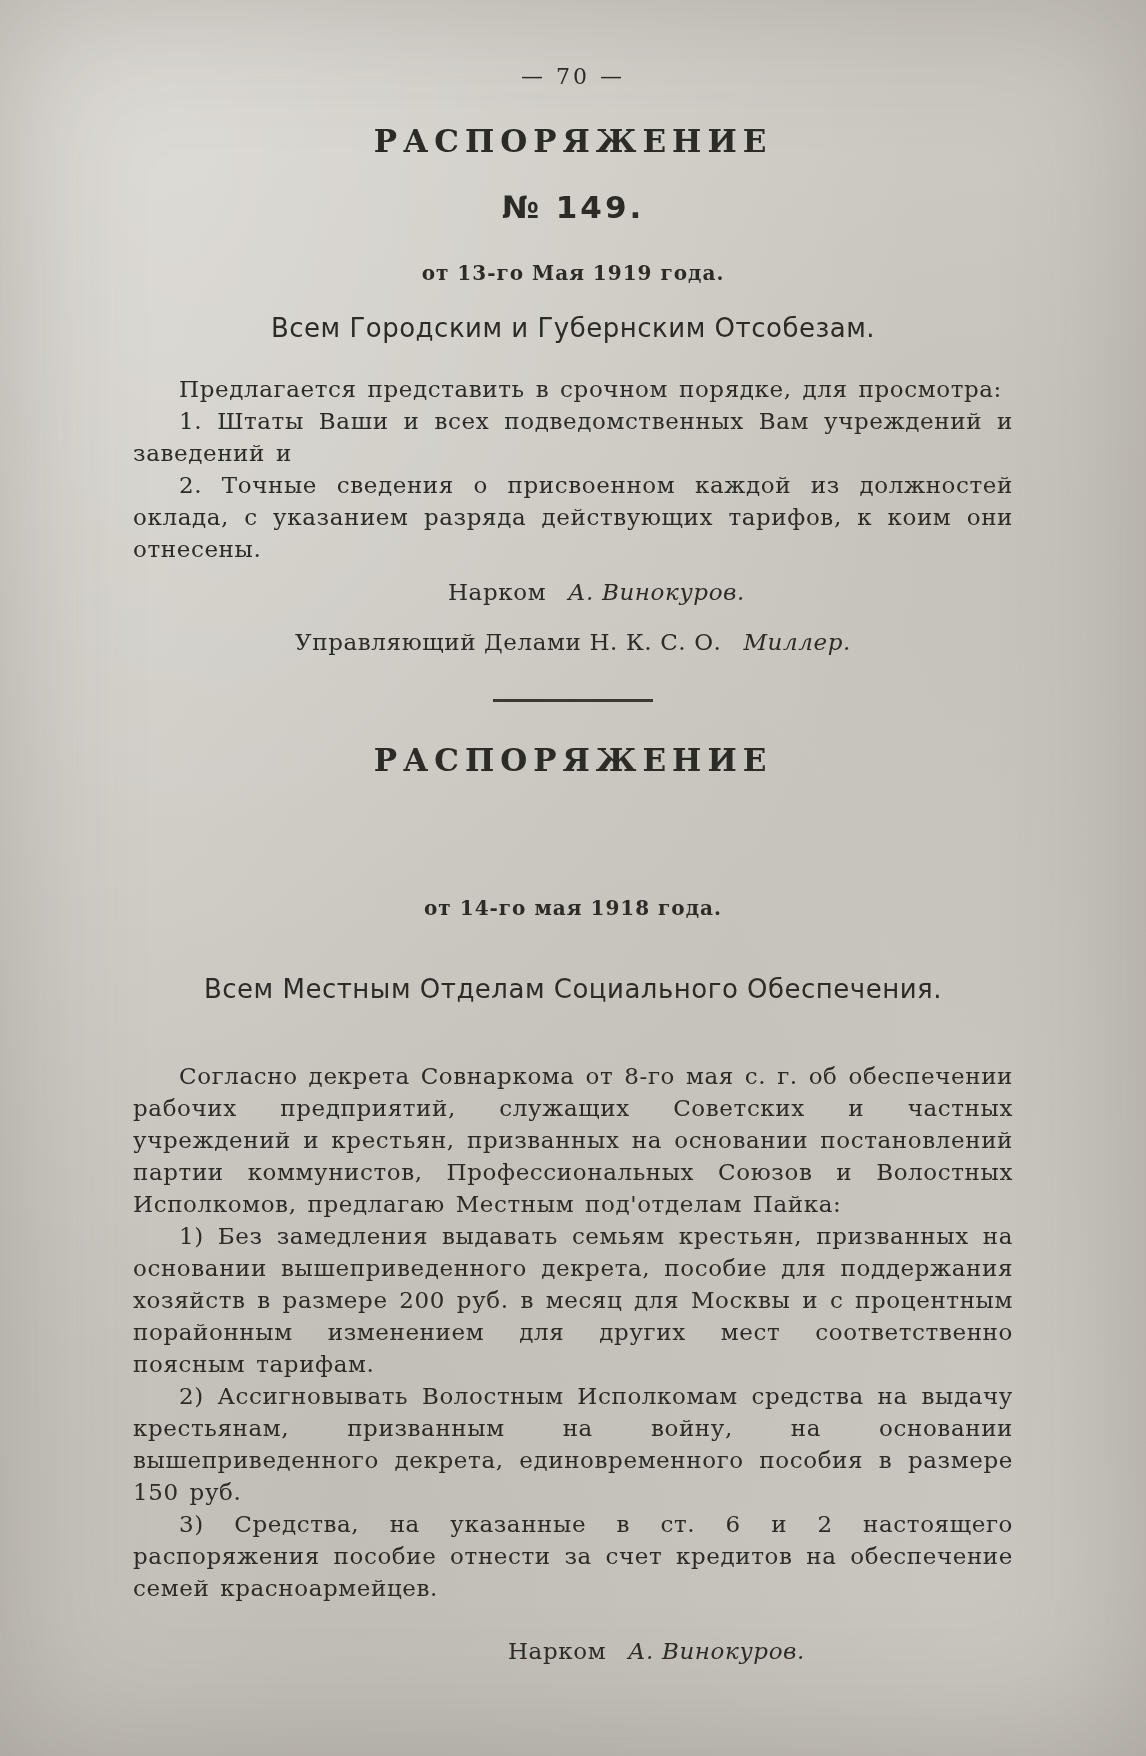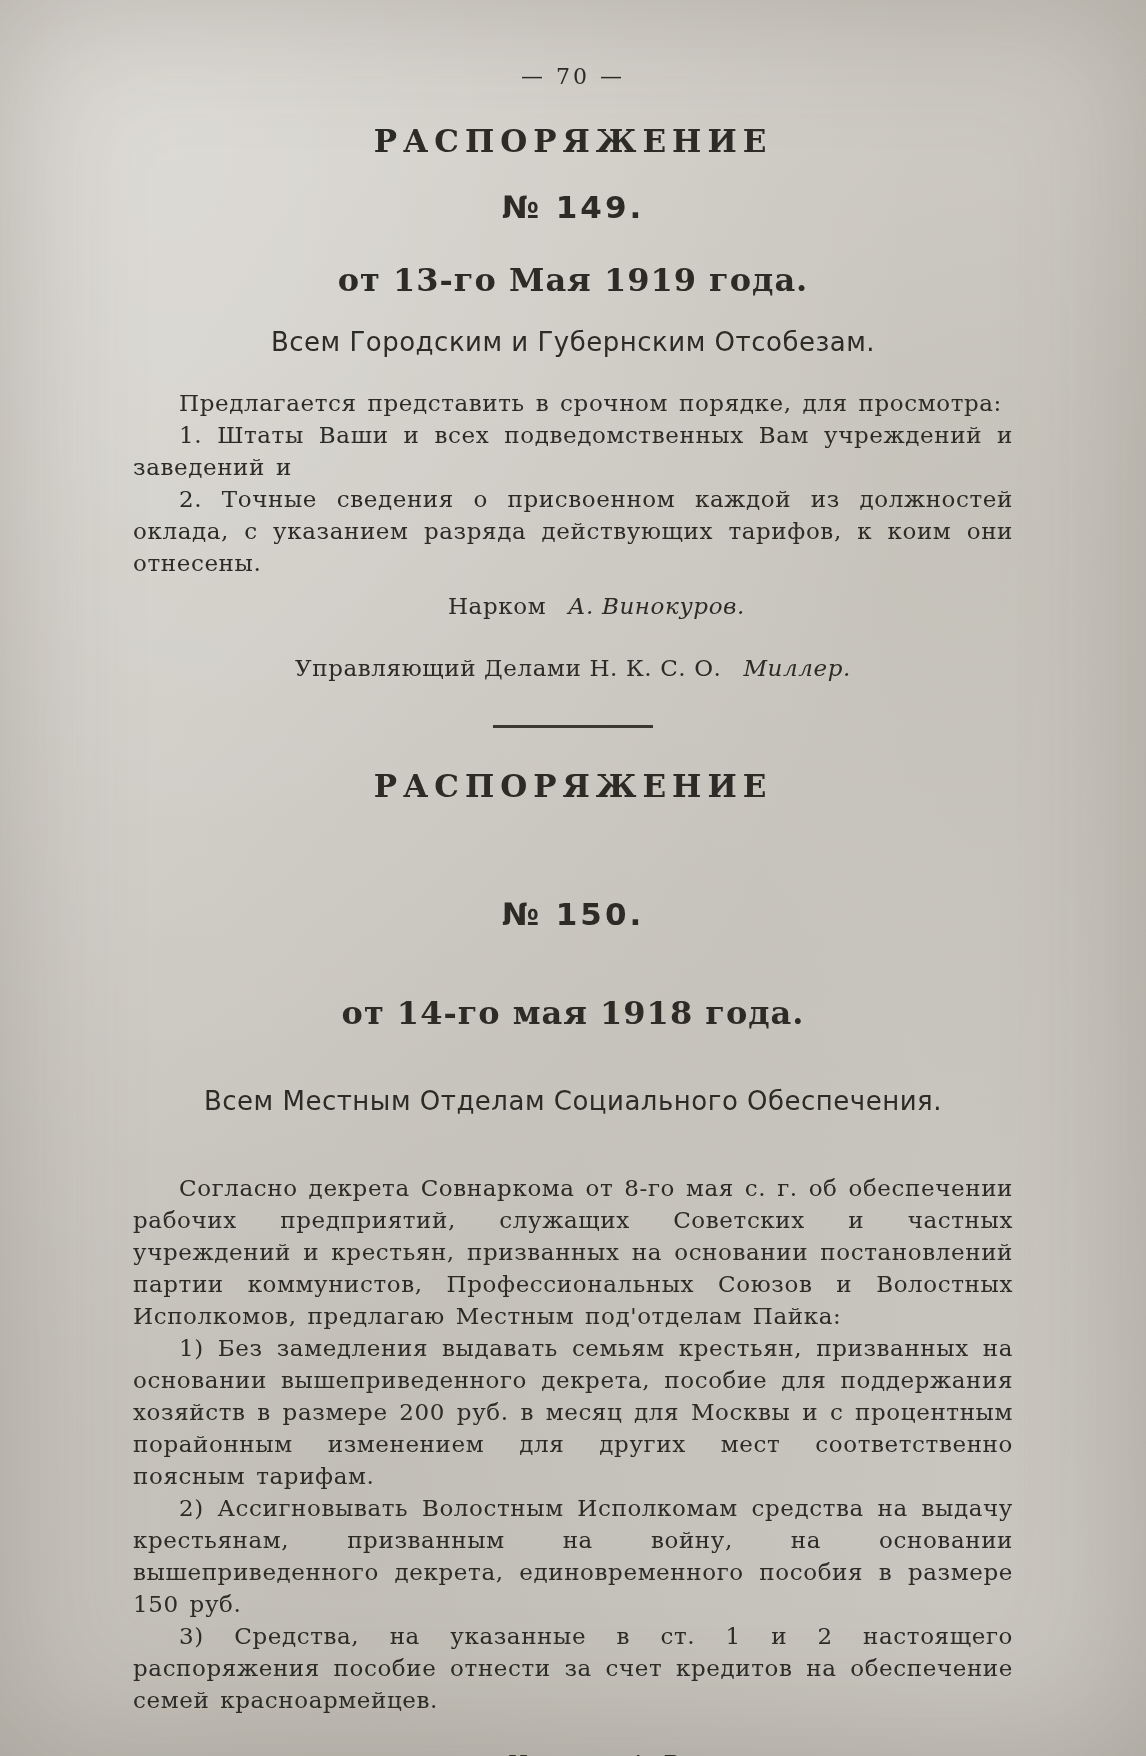--- a/index.html
+++ b/index.html
@@ -44,21 +44,21 @@
   .order-number {
     text-align: center;
     font-family: "DejaVu Sans", sans-serif;
     font-weight: bold;
     font-size: 31px;
     letter-spacing: 3px;
     margin-bottom: 36px;
   }
   .order-date {
     text-align: center;
-    font-size: 32px;
+    font-size: 20px;
     font-weight: bold;
     letter-spacing: 1px;
     margin-bottom: 28px;
   }
   .addressee {
     text-align: center;
     font-family: "DejaVu Sans", sans-serif;
     font-weight: normal;
     font-size: 26px;
     letter-spacing: 0.5px;
@@ -81,21 +81,21 @@
   .sig-right {
     text-align: right;
     padding-right: 268px;
   }
   .sig-right-2 {
     text-align: right;
     padding-right: 208px;
   }
   .sig-center {
     text-align: center;
-    margin-top: 36px;
+    margin-top: 24px;
   }
   .sig-name {
     font-style: italic;
     margin-left: 14px;
   }
   .rule {
     width: 160px;
     border: none;
     border-top: 3px solid #3a382f;
     margin: 44px auto 40px auto;
@@ -130,31 +130,30 @@
         <span>Управляющий Делами Н. К. С. О.</span>
         <span class="sig-name">Миллер.</span>
       </div>
     </section>
 
     <hr class="rule">
 
     <section>
       <h2 class="order-heading">РАСПОРЯЖЕНИЕ</h2>
       <div class="gap-lg"></div>
-      <div class="order-number">№ 150.</div>
       <div class="gap-md"></div>
       <div class="order-date">от 14-го мая 1918 года.</div>
       <div class="gap-md"></div>
       <h3 class="addressee">Всем Местным Отделам Социального Обеспечения.</h3>
       <div class="gap-md"></div>
 
       <p class="body-par">Согласно декрета Совнаркома от 8-го мая с. г. об обеспечении рабочих предприятий, служащих Советских и частных учреждений и крестьян, призванных на основании постановлений партии коммунистов, Профессиональных Союзов и Волостных Исполкомов, предлагаю Местным под'отделам Пайка:</p>
       <p class="body-par">1) Без замедления выдавать семьям крестьян, призванных на основании вышеприведенного декрета, пособие для поддержания хозяйств в размере 200 руб. в месяц для Москвы и с процентным порайонным изменением для других мест соответственно поясным тарифам.</p>
       <p class="body-par">2) Ассигновывать Волостным Исполкомам средства на выдачу крестьянам, призванным на войну, на основании вышеприведенного декрета, единовременного пособия в размере 150 руб.</p>
-      <p class="body-par">3) Средства, на указанные в ст. 1 и 2 настоящего распоряжения пособие отнести за счет кредитов на обеспечение семей красноармейцев.</p>
+      <p class="body-par">3) Средства, на указанные в ст. 6 и 2 настоящего распоряжения пособие отнести за счет кредитов на обеспечение семей красноармейцев.</p>
 
       <div class="signature sig-right-2" style="margin-top:34px;">
         <span>Нарком</span>
         <span class="sig-name">А. Винокуров.</span>
       </div>
     </section>
 
   </div>
 </div>
 

